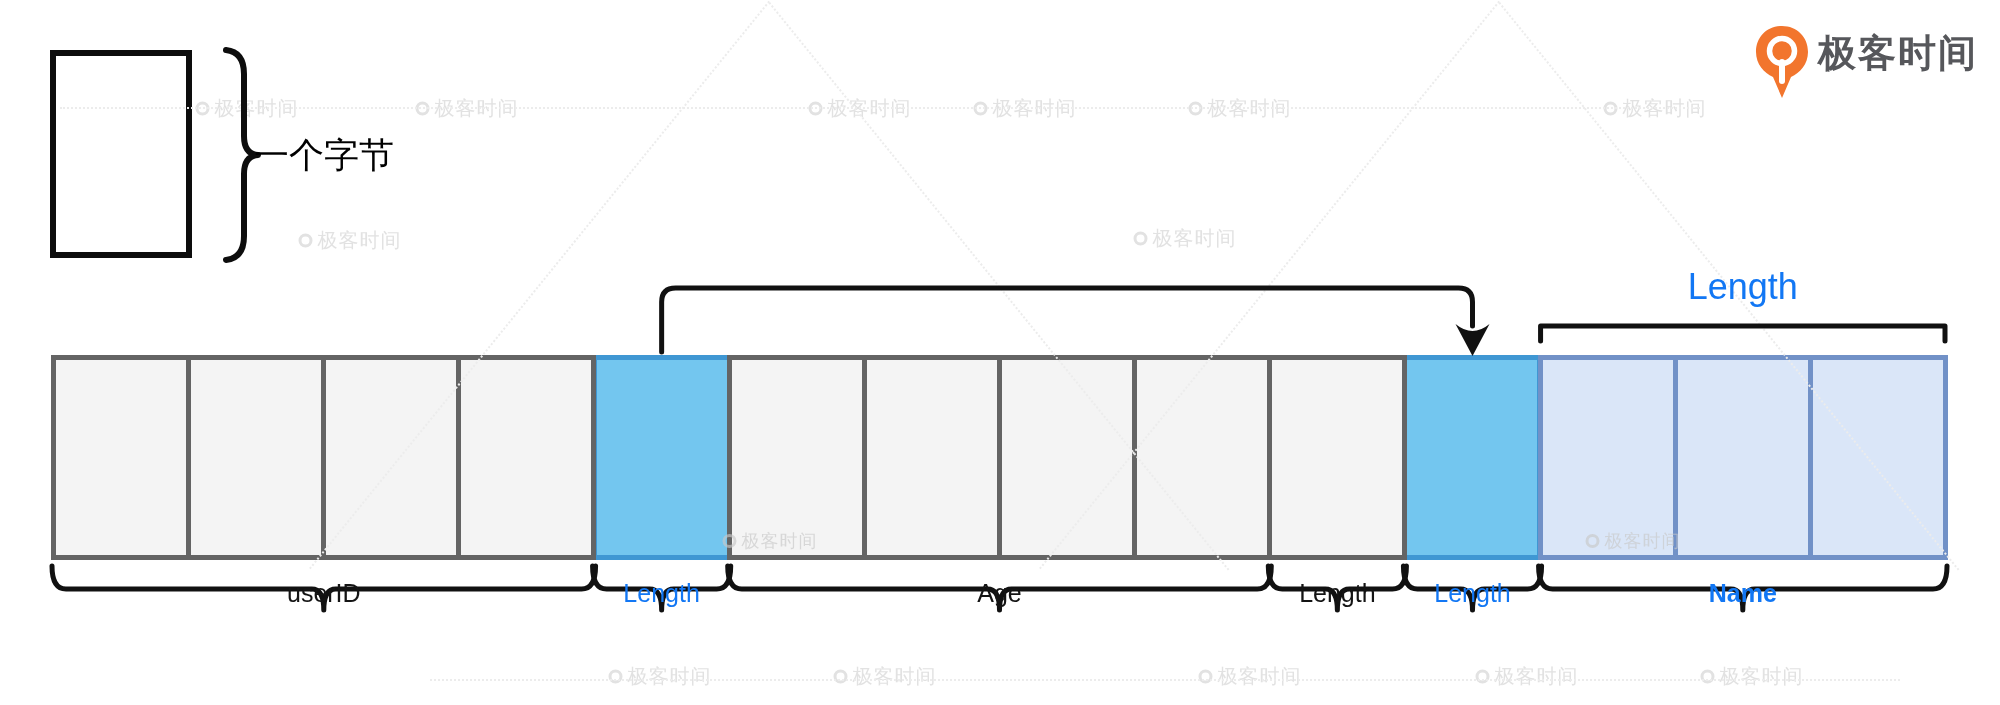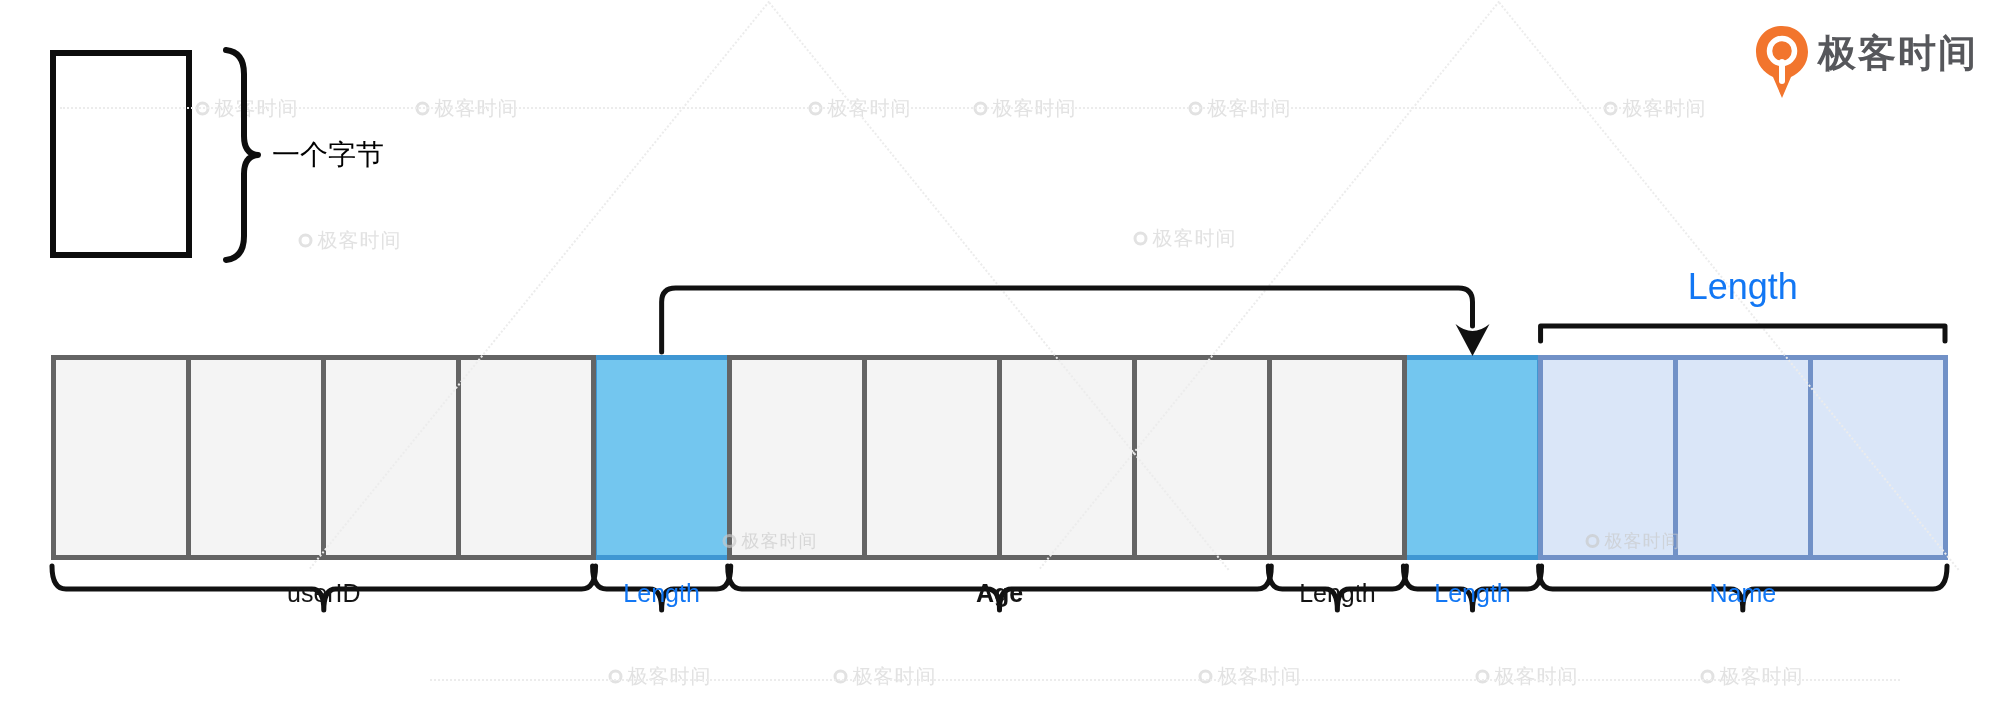--- a/index.html
+++ b/index.html
@@ -18,27 +18,27 @@
   
   .cell{position:absolute;box-sizing:border-box;border:5px solid #646464;background:#f4f4f4;}
   .cell.gray{border-color:#646464;background:#f4f4f4;z-index:3;}
   .cell.blue{border-color:#3f97d3;background:#73c6ef;z-index:1;}
   .cell.lightblue{border-color:#7191c7;background:#dae6f8;z-index:2;}
   
   .seclabel{position:absolute;top:570px;height:46px;line-height:46px;font-size:25px;
       transform:translateX(-50%);white-space:nowrap;z-index:10;}
   .label-black{color:#141414;}
   .label-blue{color:#1277f4;}
-  .label-blue-bold{color:#1277f4;font-weight:normal;}
+  .label-blue-bold{color:#1277f4;font-weight:bold;}
   .toplabel{position:absolute;height:46px;line-height:46px;font-size:36px;color:#1277f4;
       transform:translateX(-50%);white-space:nowrap;z-index:10;}
   .byte-rect{position:absolute;left:50px;top:50px;width:142px;height:208px;
       box-sizing:border-box;border:6px solid #0d0d0d;background:#fff;z-index:4;}
-  .byte-label{position:absolute;left:272px;top:132px;height:46px;line-height:46px;
-      font-size:28px;color:#000;white-space:nowrap;z-index:10;}
+  .byte-label{position:absolute;left:254px;top:132px;height:46px;line-height:46px;
+      font-size:35px;color:#000;white-space:nowrap;z-index:10;}
   
   .logo-text{position:absolute;left:1818px;top:30px;height:46px;line-height:46px;
       font-size:38px;font-weight:600;color:#56575b;letter-spacing:2px;white-space:nowrap;z-index:10;}
   .logo-svg{position:absolute;left:1754px;top:24px;z-index:10;}
   #overlay{position:absolute;left:0;top:0;z-index:9;pointer-events:none;}
 </style>
 </head>
 <body>
 
 <div class="canvas">
@@ -135,21 +135,21 @@
       <div class="cell gray" style="left: 1267.3px; top: 355px; width: 140.1px; height: 205px;"></div>
       <div class="cell blue" style="left: 1402.4px; top: 355px; width: 140.1px; height: 205px;"></div>
       <div class="cell lightblue" style="left: 1537.6px; top: 355px; width: 140.1px; height: 205px;"></div>
       <div class="cell lightblue" style="left: 1672.7px; top: 355px; width: 140.1px; height: 205px;"></div>
       <div class="cell lightblue" style="left: 1807.9px; top: 355px; width: 140.1px; height: 205px;"></div>
     </div>
 
   <div id="labels">
       <div class="seclabel label-black" style="left: 323.8px;">userID</div>
       <div class="seclabel label-blue" style="left: 661.6px;">Length</div>
-      <div class="seclabel label-black" style="left: 999.5px; font-weight: bold;">Age</div>
+      <div class="seclabel label-black" style="left: 999.5px;">Age</div>
       <div class="seclabel label-black" style="left: 1337.4px;">Length</div>
       <div class="seclabel label-blue" style="left: 1472.5px;">Length</div>
       <div class="seclabel label-blue-bold" style="left: 1742.8px;">Name</div>
     </div>
 
   <div class="toplabel" id="top-length-label" style="left: 1742.79px; top: 264px;">Length</div>
 
   <svg id="overlay" width="2000" height="705">
     <path d="M226,50 Q244,52 244,74 L244,92 L244,136 Q244,154 258,155 Q244,156 244,174 L244,236 Q244,258 226,260" fill="none" stroke="#0d0d0d" stroke-width="6" stroke-linecap="round" stroke-linejoin="round"></path>
     <g id="gen-overlay">

